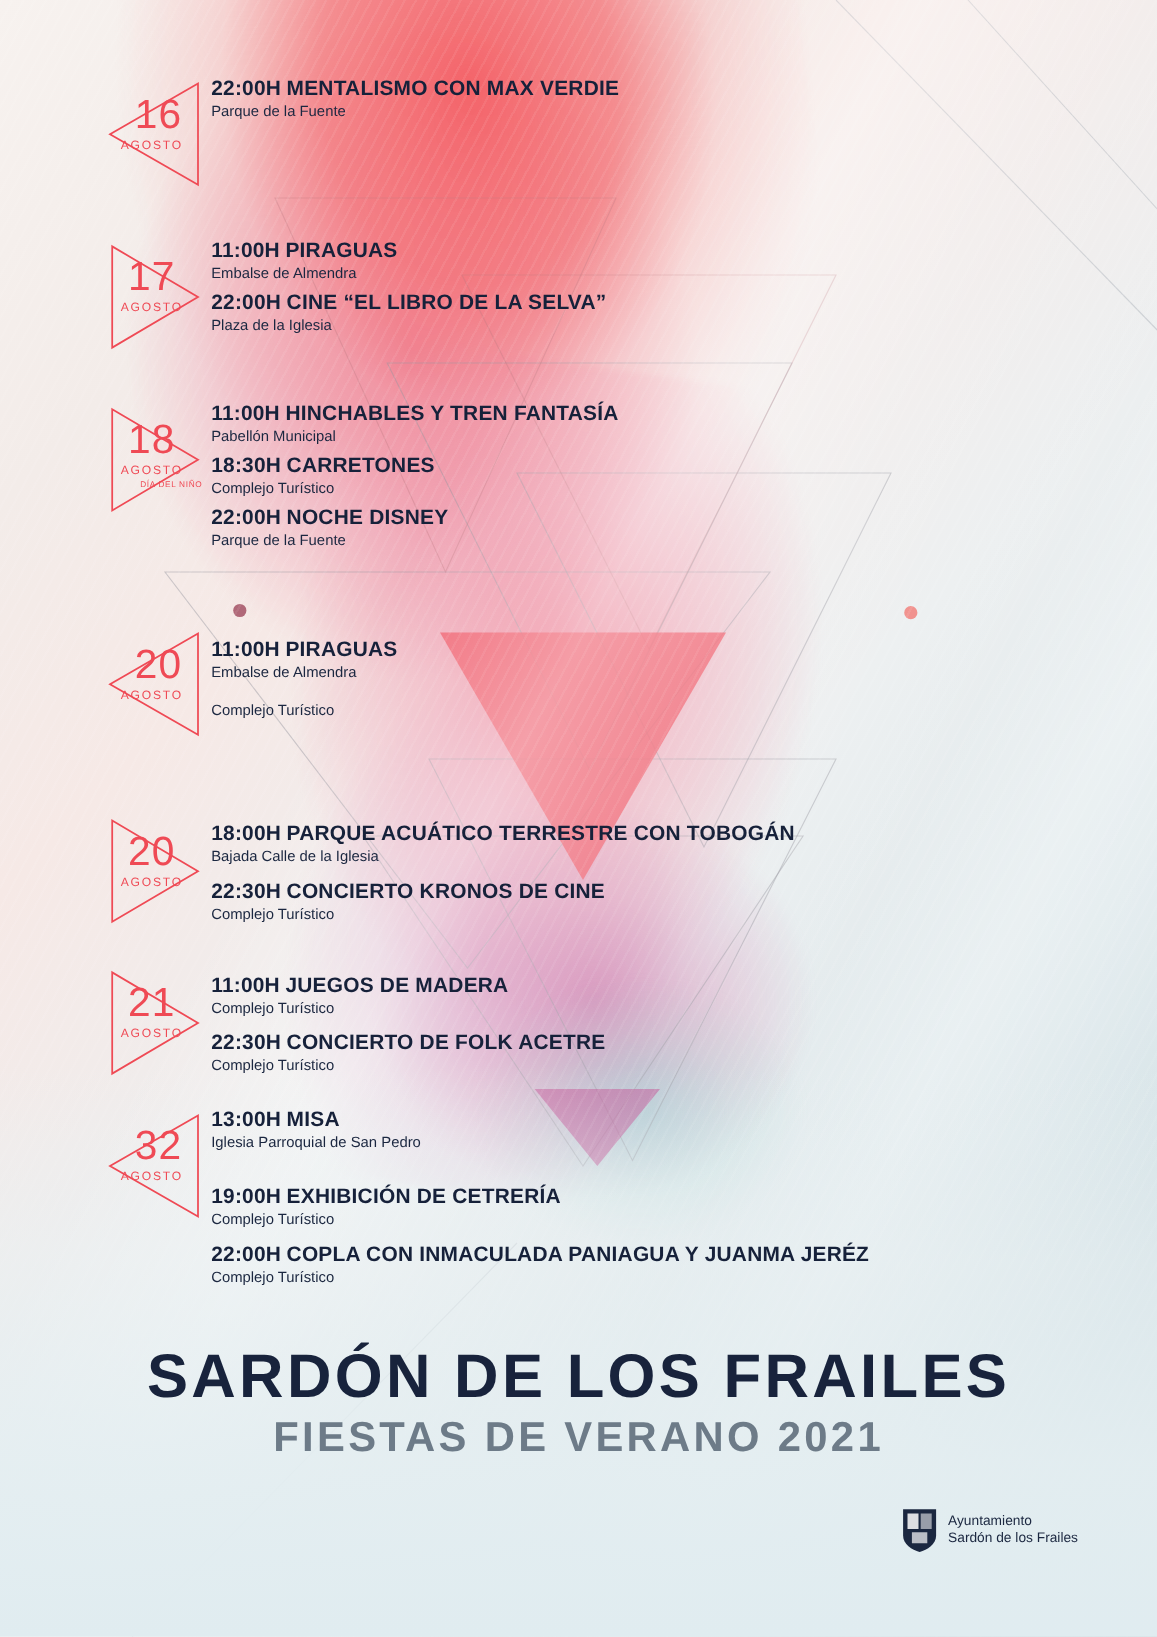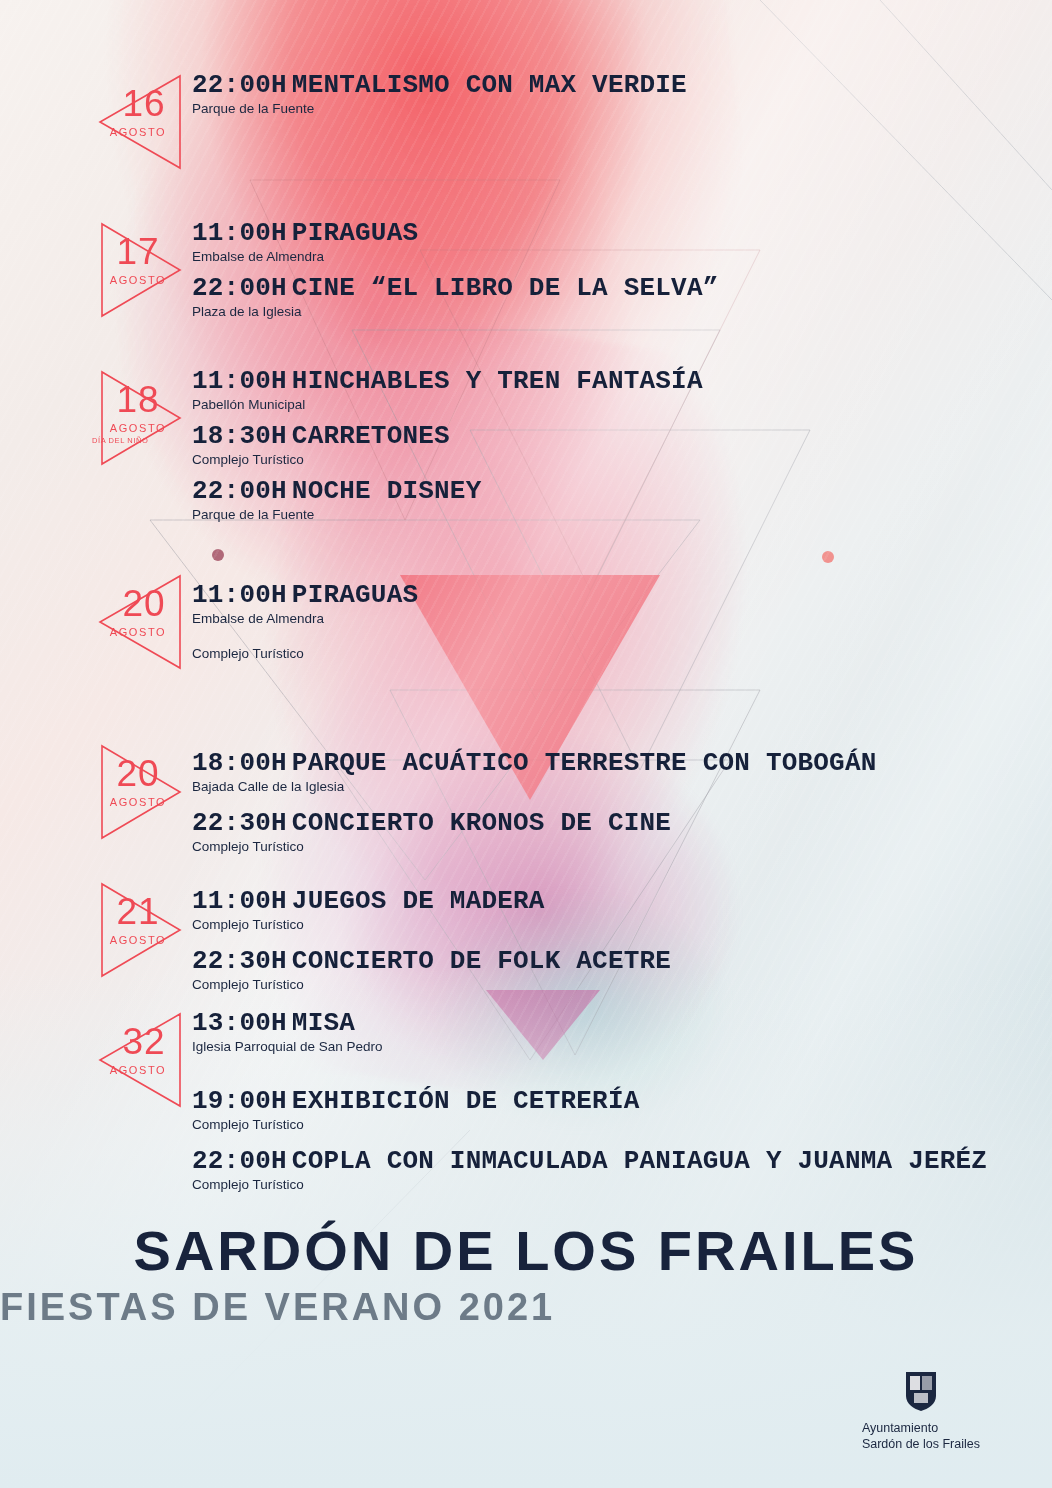--- a/index.html
+++ b/index.html
@@ -94,49 +94,49 @@
     line-height:40px;
   }
   .badge .mon{
     position:absolute;left:0;top:56px;width:92px;
     text-align:center;
     font-size:11px;letter-spacing:1.6px;color:#ef4a55;
     text-transform:uppercase;
   }
   .badge .sub{
     position:absolute;left:0;top:70px;width:92px;
-    text-align:left;
+    text-align:right;
     font-size:7.5px;letter-spacing:.6px;color:#ef4a55;
     text-transform:uppercase;
   }
   .badge.left .num{left:6px;width:92px;}
   .events{position:absolute;left:192px;top:0;}
   .ev{margin-bottom:9px;}
   .ev .line1{
-    font-size:26px;font-weight:bold;color:#16213a;
-    letter-spacing:.2px;white-space:nowrap;font-family:Liberation Mono, monospace;
+    font-size:19px;font-weight:bold;color:#16213a;
+    letter-spacing:.2px;white-space:nowrap;
   }
   .ev .line1 .h{margin-right:5px;}
   .ev .line2{
     font-size:13.5px;color:#1b2740;margin-top:1px;white-space:nowrap;
   }
 
   
   .footer{position:absolute;left:0;bottom:0;width:1040px;}
   .town{
     position:absolute;left:0;top:0;width:1052px;text-align:center;
     font-size:56px;font-weight:bold;letter-spacing:3px;color:#18233c;
   }
   .sub-title{
-    position:absolute;left:0;top:68px;width:1052px;
+    position:absolute;left:0;top:68px;width:1052px;text-align:center;
     font-size:38px;font-weight:bold;letter-spacing:3px;color:#6d7b88;
   }
   .crest{
     position:absolute;right:60px;top:152px;
-    display:flex;align-items:center;gap:9px;flex-direction:column;
+    display:flex;align-items:center;gap:9px;
   }
   .crest .shield{width:34px;height:42px;}
   .crest .txt{line-height:1.25;}
   .crest .txt .l1{font-size:12.5px;color:#1b2740;}
   .crest .txt .l2{font-size:12.5px;color:#1b2740;}
 </style>
 </head>
 <body>
 
 <div class="poster">

